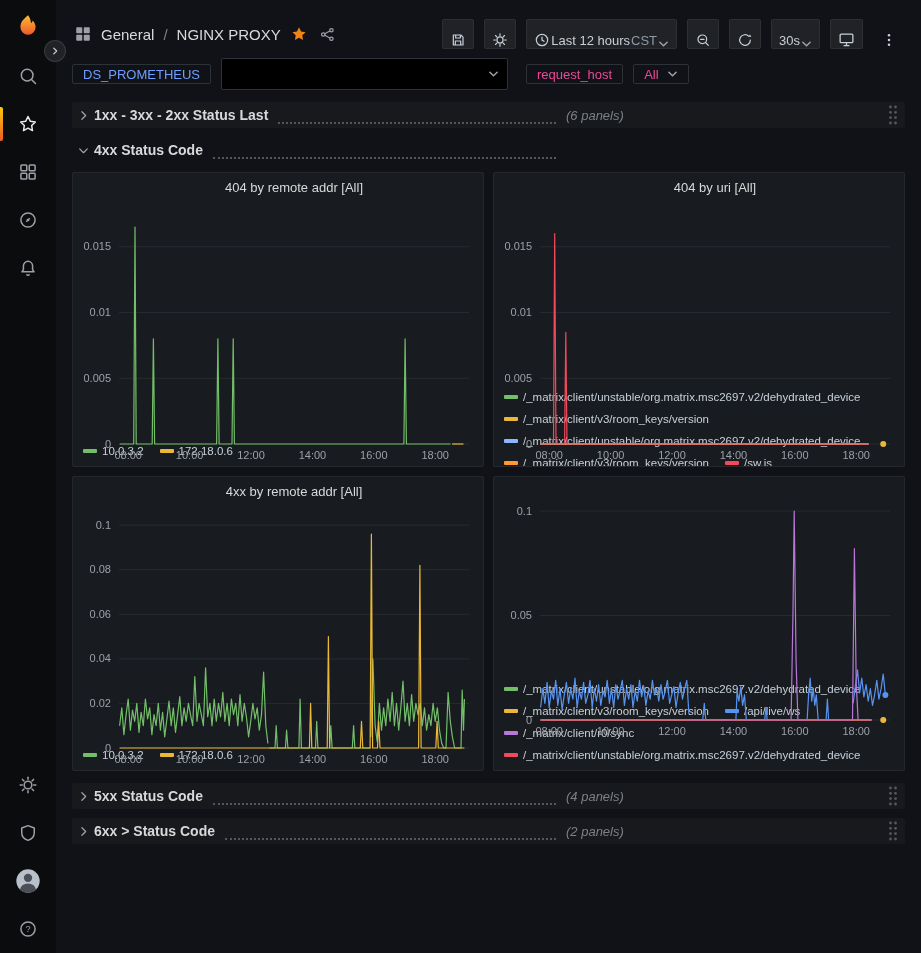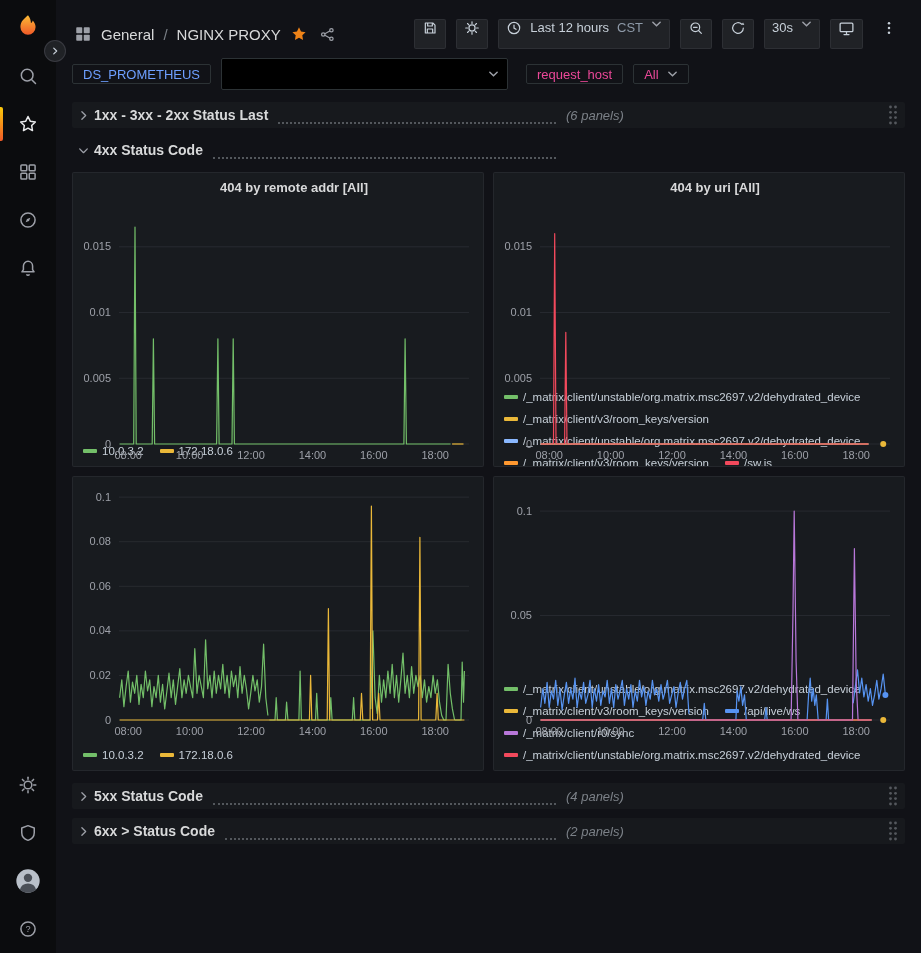--- a/index.html
+++ b/index.html
@@ -28,21 +28,21 @@
 
   
   .topnav { height: 52px; flex: 0 0 52px; display: flex; align-items: center; padding: 16px 16px 0 18px; gap: 8px; }
   .breadcrumb { display: flex; align-items: center; gap: 9px; font-size: 15px; color: #d8d9da; }
   .crumb-icon { color: #9da0a8; display: flex; }
   .crumb-sep { color: #7b8087; }
   .crumb-link { cursor: pointer; white-space: nowrap; }
   .star-filled { color: #EF8318; display: flex; cursor: pointer; }
   .share-ic { color: #9da0a8; display: flex; cursor: pointer; margin-left: 2px; }
   .nav-right { margin-left: auto; display: flex; align-items: center; gap: 10px; }
-  .navbtn { height: 30px; min-width: 30px; display: inline-flex; align-items: flex-start; justify-content: center; gap: 8px; background: #202226; border: 1px solid rgba(204,204,220,0.08); border-radius: 2px; color: #c7d0d9; padding: 0 7px; font-size: 13px; cursor: pointer; white-space: nowrap; }
+  .navbtn { height: 30px; min-width: 30px; display: inline-flex; align-items: flex-end; justify-content: center; gap: 1px; background: #202226; border: 1px solid rgba(204,204,220,0.08); border-radius: 2px; color: #c7d0d9; padding: 0 7px; font-size: 13px; cursor: pointer; white-space: nowrap; }
   .navbtn .dim { color: #8e9aa8; }
   .navbtn.ghost { background: transparent; border-color: transparent; }
   .caret { color: #9da0a8; display: flex; }
 
   
   .submenu { flex: 0 0 44px; display: flex; align-items: center; padding: 6px 16px; gap: 10px; }
   .varbox { height: 20px; display: inline-flex; align-items: center; gap: 8px; padding: 0 10px; background: #111217; border: 1px solid #2c3235; border-radius: 2px; font-size: 13px; cursor: pointer; }
   .varbox.ds-label { color: #6E9FFF; font-weight: 500; }
   .blackselect { height: 32px; width: 287px; background: #000; border: 1px solid #2c3235; border-radius: 2px; display: flex; align-items: center; justify-content: flex-end; padding-right: 8px; cursor: pointer; }
   .varvalue { color: #ec4899; }
@@ -57,21 +57,21 @@
   .row-left { display: flex; align-items: center; width: 462px; flex: 0 1 462px; min-width: 0; }
   .row-title { font-size: 14px; font-weight: 700; color: #d8d9da; white-space: nowrap; }
   .row-dots { flex: 1 1 auto; height: 17px; border-bottom: 2px dotted #53575c; margin-left: 10px; }
   .row-count { font-style: italic; color: #7b8087; font-size: 13px; margin-left: 10px; white-space: nowrap; }
   .drag-handle { margin-left: auto; color: #55585e; display: flex; padding-right: 5px; cursor: grab; }
 
   
   .panels { display: grid; grid-template-columns: 1fr 1fr; gap: 9px; margin: 2px 0 12px; }
   .panel { background: #181b1f; border: 1px solid rgba(204,204,220,0.07); border-radius: 2px; height: 295px; display: flex; flex-direction: column; overflow: hidden; }
   .panel-header { flex: 0 0 28px; display: flex; align-items: center; justify-content: center; cursor: pointer; }
-  .panel-title { font-size: 13px; font-weight: 700; color: #d8d9da; margin-left: 32px; }
+  .panel-title { font-size: 13px; font-weight: 400; color: #d8d9da; margin-left: 32px; }
   .chart-area { flex: 1 1 auto; min-height: 185px; position: relative; }
   .legend { flex: 0 0 auto; display: flex; flex-wrap: wrap; column-gap: 16px; padding: 0 10px 4px; }
   .legend-item { display: inline-flex; align-items: center; gap: 5px; font-size: 11.5px; line-height: 22px; color: #c7d0d9; white-space: nowrap; cursor: pointer; }
   .legend-swatch { width: 14px; height: 4px; border-radius: 1px; display: inline-block; flex: 0 0 14px; }
 </style>
 </head>
 <body>
 
 <nav class="sidebar">
   <div class="side-logo">
@@ -400,20 +400,23 @@
               <span class="legend-swatch" style="background: rgb(255, 152, 48);"></span>
               <span>/_matrix/client/v3/room_keys/version</span>
             </span>
             <span class="legend-item">
               <span class="legend-swatch" style="background: rgb(242, 73, 92);"></span>
               <span>/sw.js</span>
             </span>
           </div>
       </div>
       <div class="panel" id="panel-2">
+        <div class="panel-header">
+          <span class="panel-title">4xx by remote addr [All]</span>
+        </div>
         <div class="chart-area">
             <svg width="410" height="261">
               <line x1="46" x2="396" y1="243" y2="243" stroke="rgba(204,204,220,0.09)" stroke-width="1"></line>
               <text x="38" y="246.5" text-anchor="end" fill="#9da0a8" font-size="11">0</text>
               <line x1="46" x2="396" y1="198.42857142857142" y2="198.42857142857142" stroke="rgba(204,204,220,0.09)" stroke-width="1"></line>
               <text x="38" y="201.92857142857142" text-anchor="end" fill="#9da0a8" font-size="11">0.02</text>
               <line x1="46" x2="396" y1="153.85714285714283" y2="153.85714285714283" stroke="rgba(204,204,220,0.09)" stroke-width="1"></line>
               <text x="38" y="157.35714285714283" text-anchor="end" fill="#9da0a8" font-size="11">0.04</text>
               <line x1="46" x2="396" y1="109.2857142857143" y2="109.2857142857143" stroke="rgba(204,204,220,0.09)" stroke-width="1"></line>
               <text x="38" y="112.7857142857143" text-anchor="end" fill="#9da0a8" font-size="11">0.06</text>

